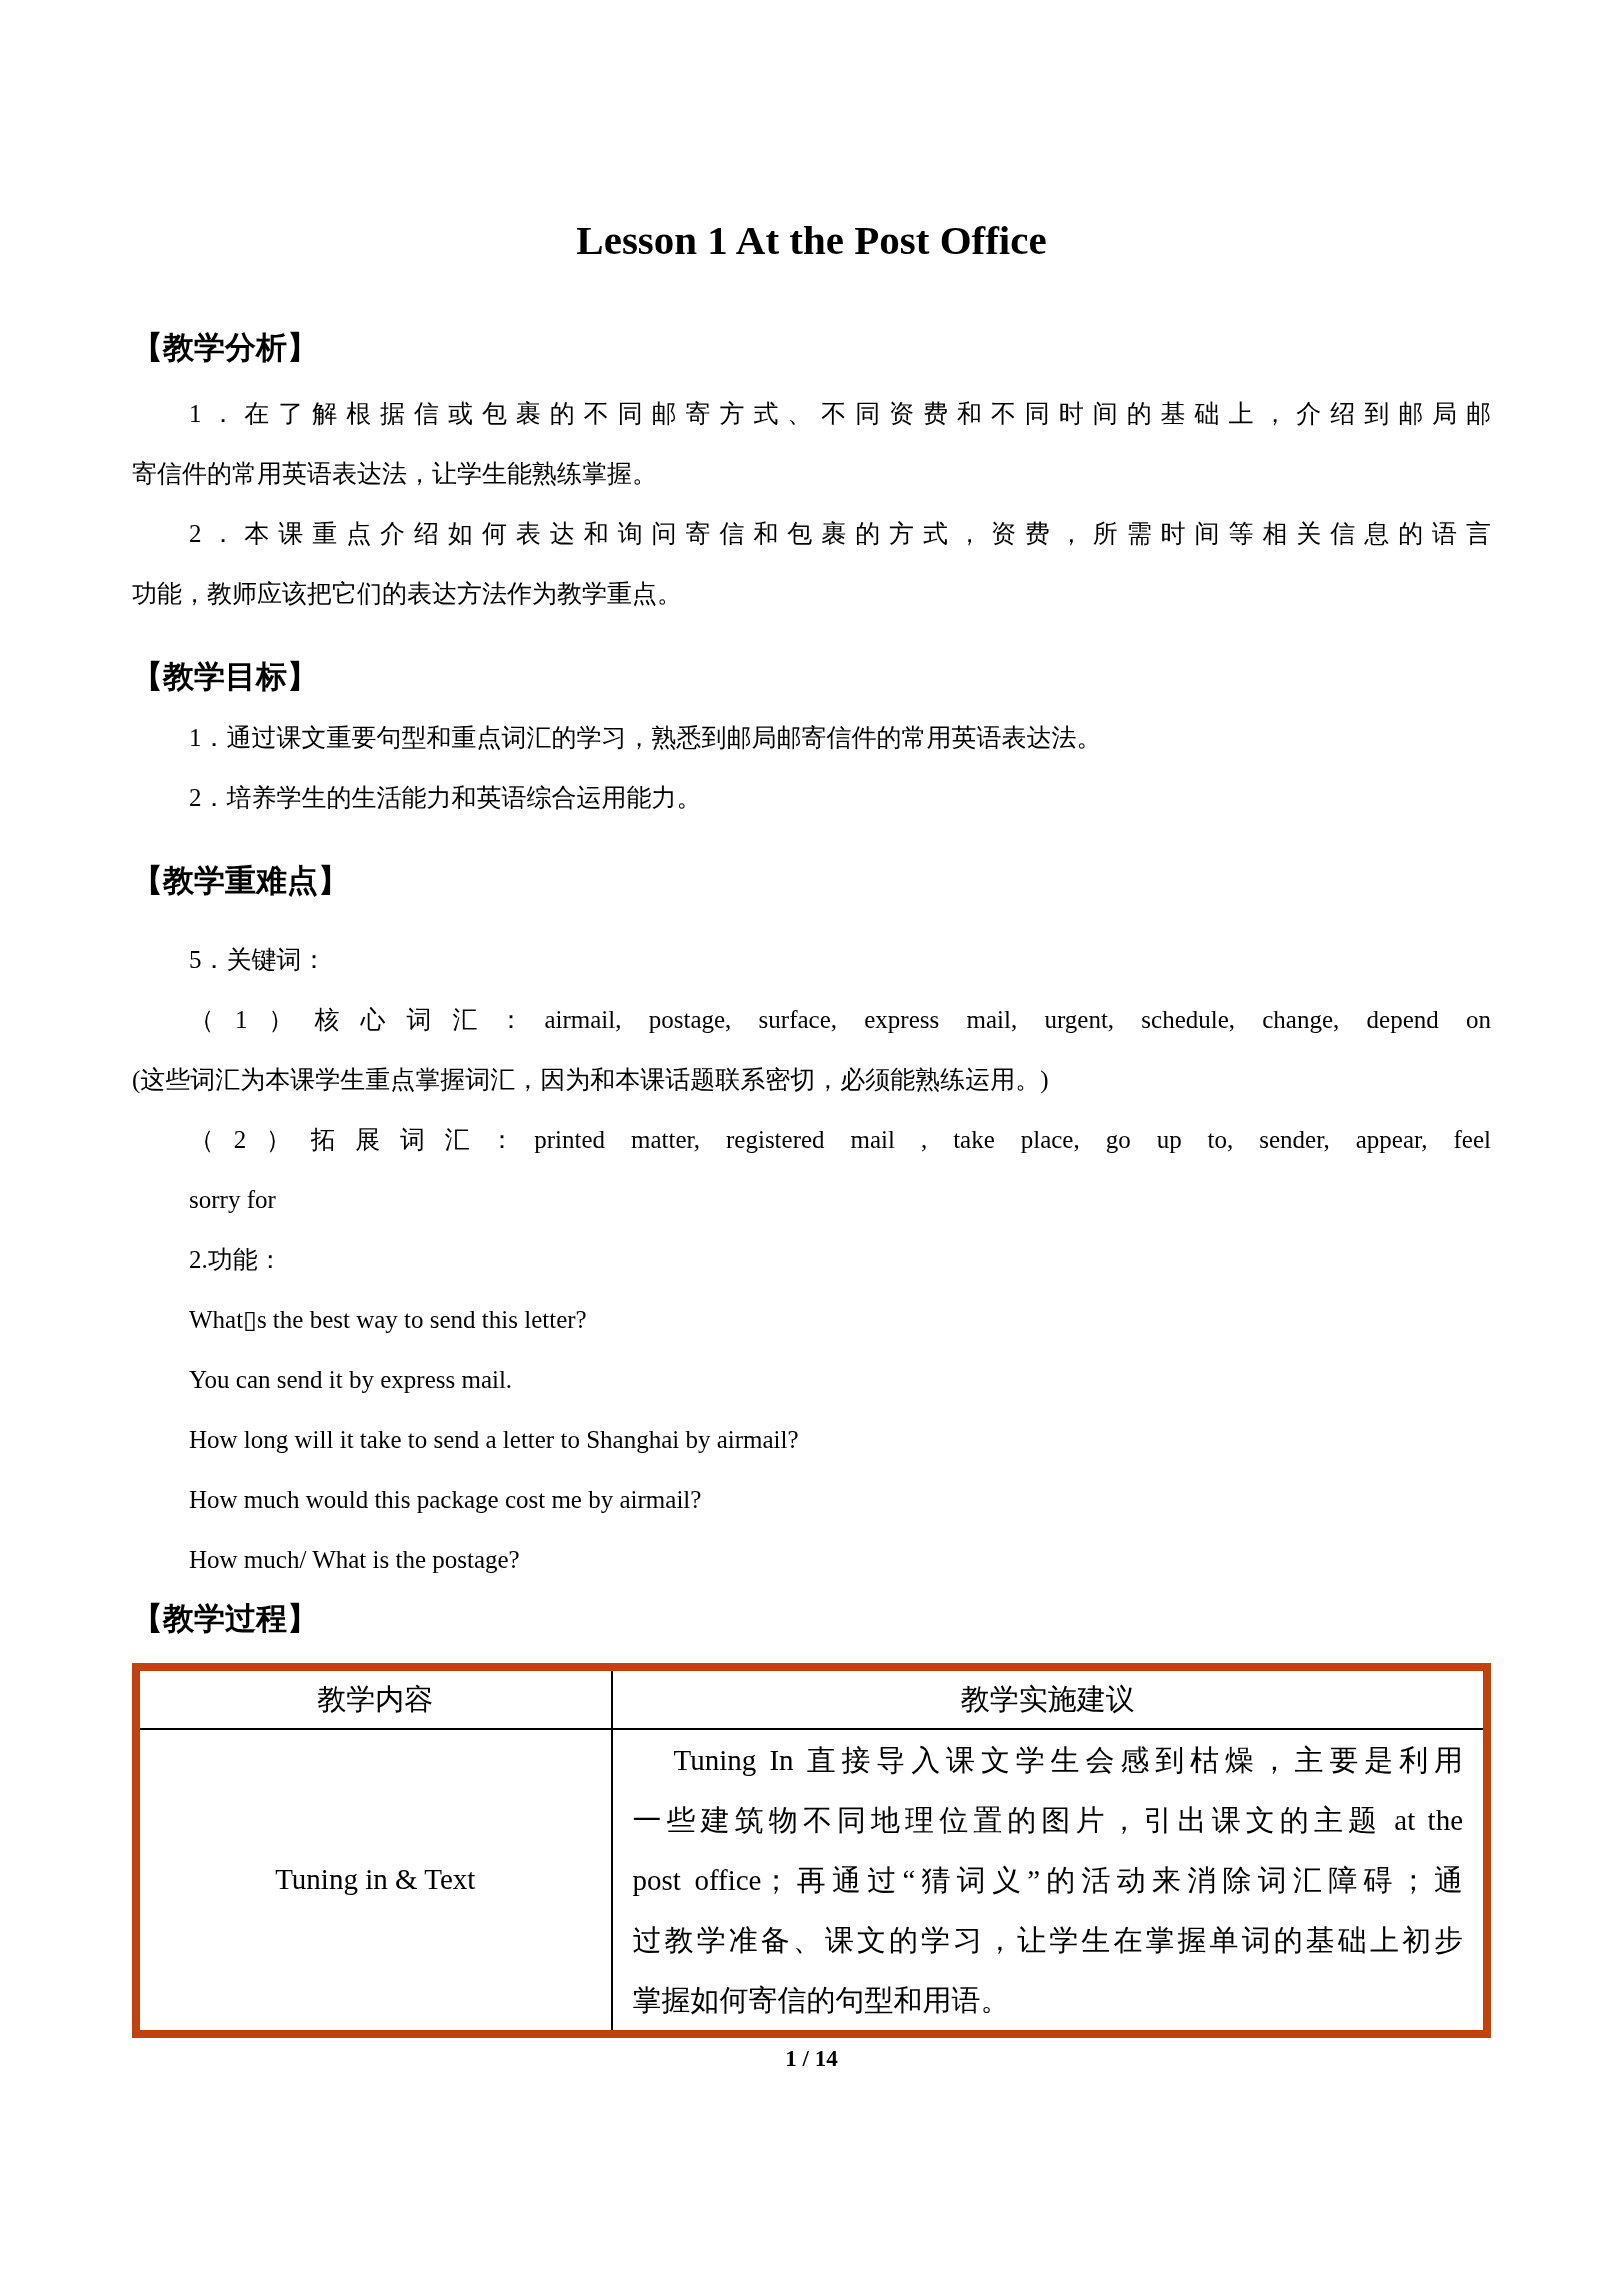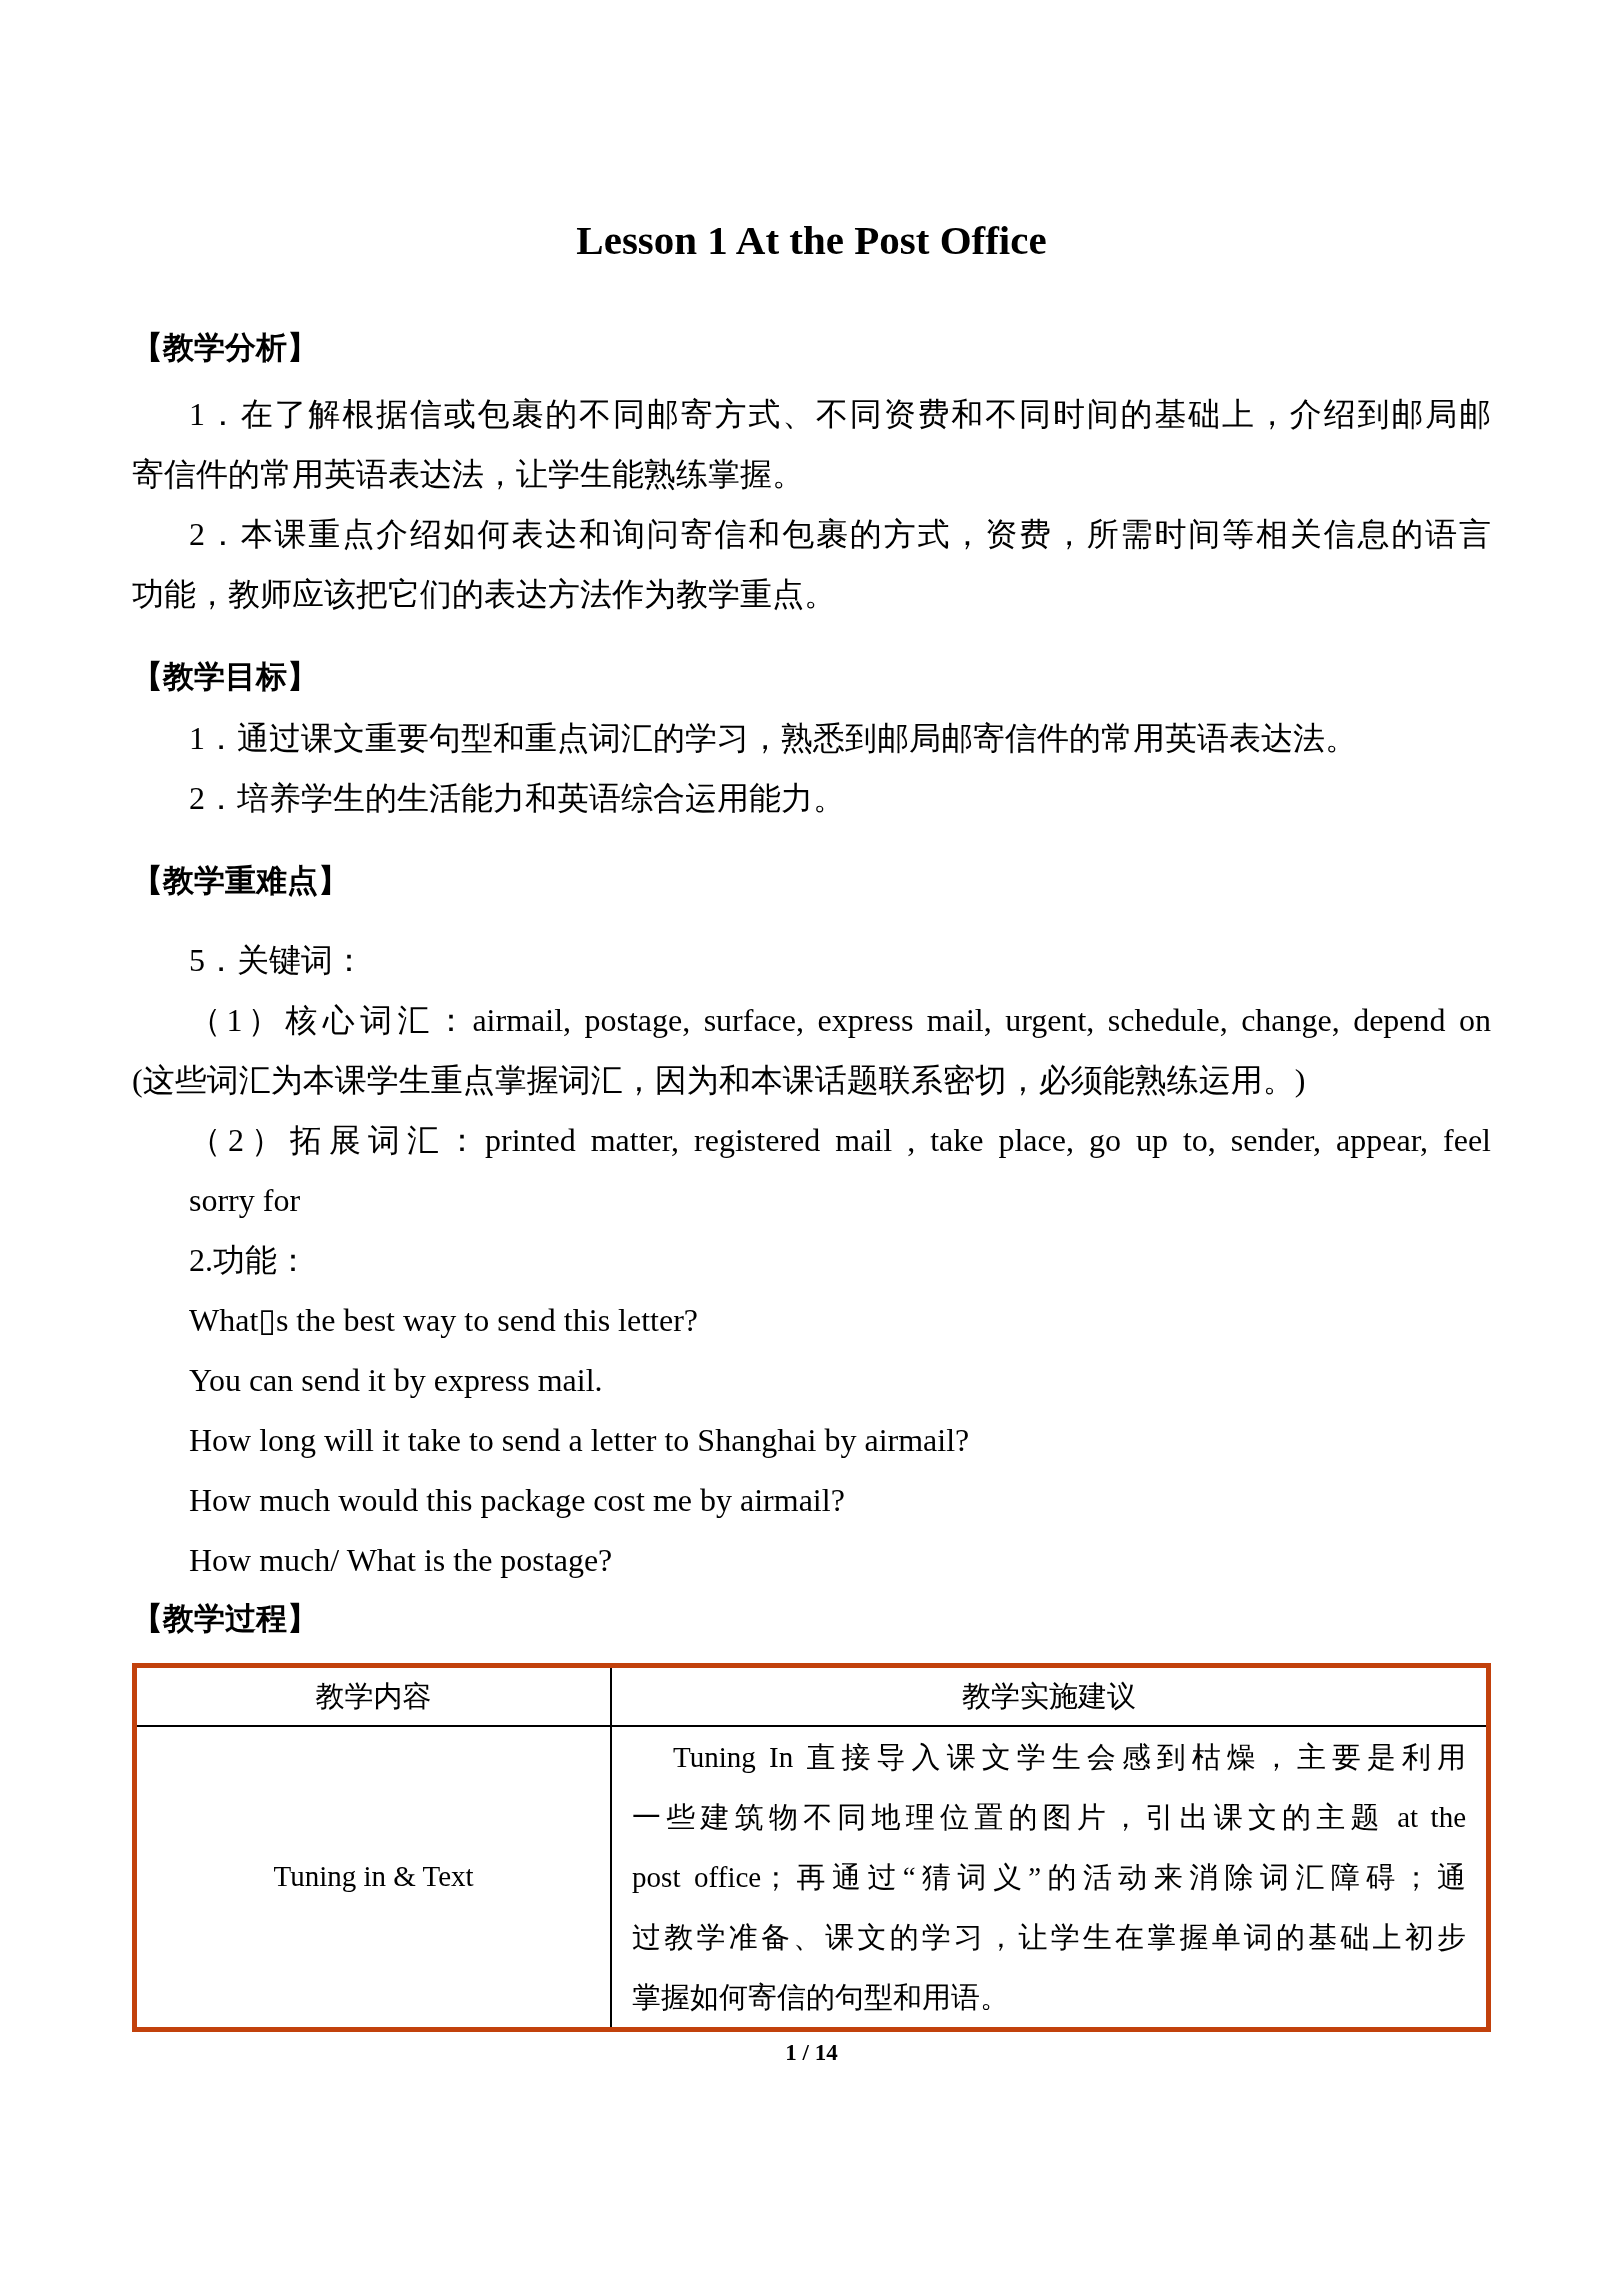--- a/index.html
+++ b/index.html
@@ -37,35 +37,35 @@
     white-space: nowrap;
   }
   .mt-h1 { margin-top: 64px; }
   .mt-h  { margin-top: 31px; }
   .mt-h4 { margin-top: 6.8px; }
   .sec-body { margin: 0; }
   .sec-body.gap-sm { margin-top: 13.6px; }
   .sec-body.gap-xs { margin-top: 9.5px; }
   .sec-body.gap-md { margin-top: 27px; }
   .line {
-    font-size: 32px;
+    font-size: 25px;
     line-height: 60px;
     white-space: normal;
   }
   .ind { text-indent: 57px; }
   .just {
     text-align: justify;
     text-align-last: justify;
   }
   .process-table {
     width: 100%;
     margin-top: 22px;
     border-collapse: collapse;
     table-layout: fixed;
-    border: 5px solid #c2410c;
+    border: 8px solid #c2410c;
   }
   .process-table col.c1 { width: 35.2%; }
   .process-table col.c2 { width: 64.8%; }
   .process-table th {
     font-weight: normal;
     font-size: 29px;
     height: 57px;
     line-height: 57px;
     padding: 0;
     text-align: center;

